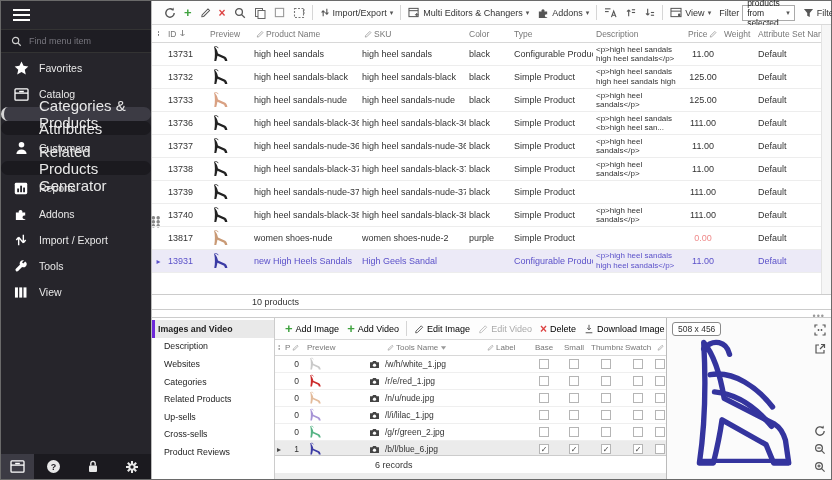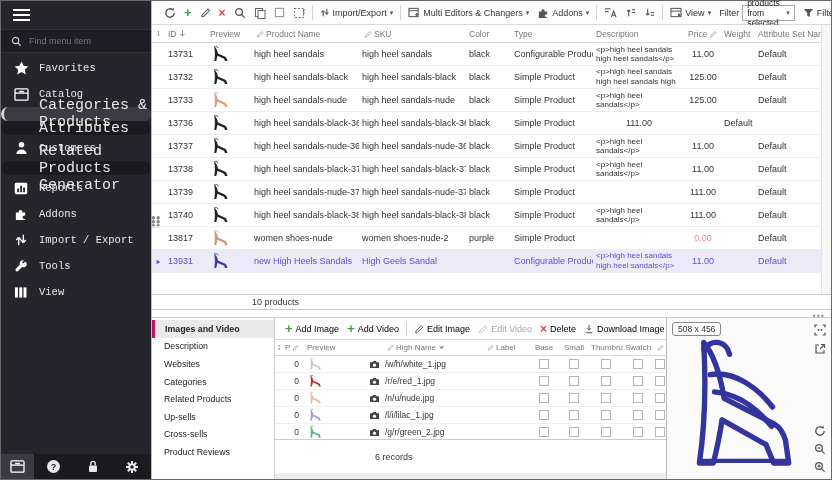--- a/index.html
+++ b/index.html
@@ -8,21 +8,21 @@
   .app { width:832px; height:480px; display:flex; border:1px solid #6a6a6a; background:#fff; }
 
   
   .sidebar { width:150px; background:#26252b; color:#e8e8e8; display:flex; flex-direction:column; flex-shrink:0; }
   .burger { height:28px; display:flex; align-items:center; padding-left:12px; }
   .burger span { display:block; width:17px; height:2px; background:#fff; box-shadow:0 5px 0 #fff, 0 -5px 0 #fff; }
   .sb-search { height:24px; background:#1e1d23; display:flex; align-items:center; padding:0 10px; border-top:1px solid #333; border-bottom:1px solid #333;}
   .sb-search svg { flex-shrink:0; margin-right:7px; }
   .sb-search input { background:transparent; border:none; outline:none; color:#bbb; font-size:9px; width:100px; font-family:"Liberation Sans",sans-serif;}
   .sb-search input::placeholder { color:#77767e; }
-  .nav { flex:1; padding-top:2px;font-family:Liberation Mono, monospace; }
+  .nav { flex:1; padding-top:2px; }
   .nav-item { height:26px; display:flex; align-items:center; padding-left:12px; font-size:10.5px; cursor:default; }
   .nav-item .nav-ic { width:16px; height:16px; margin-right:10px; display:flex; align-items:center; justify-content:center; }
   .nav-item.sub { height:14px; padding-left:38px; font-size:15px; background:#1b1a1f;border-radius:9px; }
   .nav-item.sub.selected { background:#3c3b44; border-left:3px solid #d6d6d6; padding-left:35px; }
   .sb-bottom { height:25px; background:#1b1a1f; display:flex; align-items:center; }
   .sb-bottom .tile { width:33px; height:25px; background:#3c3b44; display:flex; align-items:center; justify-content:center; }
   .sb-bottom .bic { flex:1; display:flex; align-items:center; justify-content:center; }
   .help-circle { width:13px; height:13px; border-radius:50%; background:#e8e8e8; color:#1b1a1f; font-size:9px; font-weight:bold; display:flex; align-items:center; justify-content:center; }
 
   
@@ -55,34 +55,34 @@
   .hdr-ic { display:inline-block; vertical-align:-1px; margin:0 2px;}
   .status-bar { height:16px; border-top:1px solid #ccc; border-bottom:1px solid #ccc; font-size:9px; color:#333; display:flex; align-items:center; padding-left:100px; background:#fff; flex-shrink:0;}
   .splitgap { height:7px; background:#fff; flex-shrink:0; position:relative;}
   .dots-h { position:absolute; right:6px; top:1px; color:#999; font-size:9px; letter-spacing:1px;}
   .dots-v { position:absolute; left:-1px; top:215px; color:#888; font-size:8px; line-height:4px; width:6px;}
 
   
   .bottom { flex:1; display:flex; min-height:0; border-top:1px solid #ccc;}
   .tabs { width:123px; border-right:1px solid #ccc; padding-top:2px; flex-shrink:0; background:#fff;}
   .tab { height:17.6px; display:flex; align-items:center; padding-left:12px; font-size:8.8px; color:#222; cursor:default;}
-  .tab.selected { background:#e9e9e9; font-weight:bold; border-left:3px solid #be185d; padding-left:10px;}
+  .tab.selected { background:#e9e9e9; font-weight:bold; border-left:3px solid #6d28d9; padding-left:3px;}
   .bmain { flex:1; display:flex; flex-direction:column; min-width:0;}
   .btoolbar { height:22px; display:flex; align-items:center; border-bottom:1px solid #d9d9d9; padding-left:6px; font-size:9px; flex-shrink:0; background:#fdfdfd;}
   .btb { display:flex; align-items:center; gap:3px; padding:0 4px; white-space:nowrap;}
   .btb.disabled { color:#aaa; }
   .bgrid { flex:1; overflow:hidden;}
   .brow { display:grid; grid-template-columns:8px 22px 62px 16px 100px 46px 30px 30px 34px 30px 1fr; align-items:center; height:17px; border-bottom:1px solid #efefef; font-size:8.5px; color:#333;}
   .brow.header { height:16px; color:#777; font-size:8px; border-bottom:1px solid #d8d8d8;}
   .brow.selected { background:#ebebeb; }
   .bcell { padding:0 2px; overflow:hidden; white-space:nowrap;}
   .bcell.pos { text-align:right; padding-right:6px;}
   .bcell.center { text-align:center; }
   .cb { width:10px; height:10px; border:1px solid #b5b5b5; background:#fff; margin:0 auto; font-size:8px; line-height:9px; text-align:center; color:#444;}
-  .bstatus { height:34px; border-top:1px solid #ccc; font-size:9px; color:#333; display:flex; align-items:center; padding-left:100px; flex-shrink:0; background:#fff;}
+  .bstatus { height:18px; border-top:1px solid #ccc; font-size:9px; color:#333; display:flex; align-items:center; padding-left:100px; flex-shrink:0; background:#fff;}
   .hscroll { height:6px; background:#ededed; flex-shrink:0;}
 
   
   .imgpanel { width:165px; border-left:1px solid #bbb; position:relative; background:#fbfbfb; flex-shrink:0; overflow:hidden;}
   .dim-badge { position:absolute; top:4px; left:5px; border:1px solid #8a8a8a; border-radius:3px; background:#fff; font-size:8.5px; color:#333; padding:1px 5px; z-index:3;}
   .ip-ic { position:absolute; z-index:3; width:13px; height:13px; display:flex; align-items:center; justify-content:center; }
   .bigshoe { position:absolute; left:4px; top:18px; }
 
   svg { display:block; }
 </style>
@@ -422,20 +422,21 @@
                 <div class="pcell ">13736</div>
                 <div class="pcell ">
                   <svg width="19" height="18" viewBox="0 0 24 22" style="color:#222222">
                     <use href="#shoe"></use>
                   </svg>
                 </div>
                 <div class="pcell ">high heel sandals-black-36</div>
                 <div class="pcell ">high heel sandals-black-36</div>
                 <div class="pcell ">black</div>
                 <div class="pcell ">Simple Product</div>
+                <div class="pcell desc">&lt;p&gt;high heel sandals &lt;b&gt;high heel san...</div>
                 <div class="pcell price">111.00</div>
                 <div class="pcell "></div>
                 <div class="pcell ">Default</div>
               </div>
               <div class="prow">
                 <div class="pcell marker"></div>
                 <div class="pcell ">13737</div>
                 <div class="pcell ">
                   <svg width="19" height="18" viewBox="0 0 24 22" style="color:#222222">
                     <use href="#shoe"></use>
@@ -607,21 +608,21 @@
         <div class="bgrid">
           <div class="brow header">
             <div class="bcell marker">⁞</div>
             <div class="bcell"><span>P</span><span class="hdr-ic"><svg width="7" height="7" viewBox="0 0 12 12">
                     <path d="M2,10.6 L2.3,8.6 L8.7,2.2 L10.4,3.9 L4,10.3 Z" fill="none" stroke="#999" stroke-width="1.2"></path>
                   </svg></span></div>
             <div class="bcell">Preview</div>
             <div class="bcell"></div>
             <div class="bcell"><span class="hdr-ic"><svg width="7" height="7" viewBox="0 0 12 12">
                     <path d="M2,10.6 L2.3,8.6 L8.7,2.2 L10.4,3.9 L4,10.3 Z" fill="none" stroke="#999" stroke-width="1.2"></path>
-                  </svg></span><span>High Name</span><span class="hdr-ic"><svg width="7" height="6" viewBox="0 0 8 6">
+                  </svg></span><span>Tools Name</span><span class="hdr-ic"><svg width="7" height="6" viewBox="0 0 8 6">
                     <path d="M1,1 H7 L4,5 Z" fill="#999"></path>
                   </svg></span></div>
             <div class="bcell"><span class="hdr-ic"><svg width="7" height="7" viewBox="0 0 12 12">
                     <path d="M2,10.6 L2.3,8.6 L8.7,2.2 L10.4,3.9 L4,10.3 Z" fill="none" stroke="#999" stroke-width="1.2"></path>
                   </svg></span><span>Label</span></div>
             <div class="bcell center">Base</div>
             <div class="bcell center">Small</div>
             <div class="bcell center">Thumbna</div>
             <div class="bcell center">Swatch</div>
             <div class="bcell center"><span class="hdr-ic"><svg width="7" height="7" viewBox="0 0 12 12">

